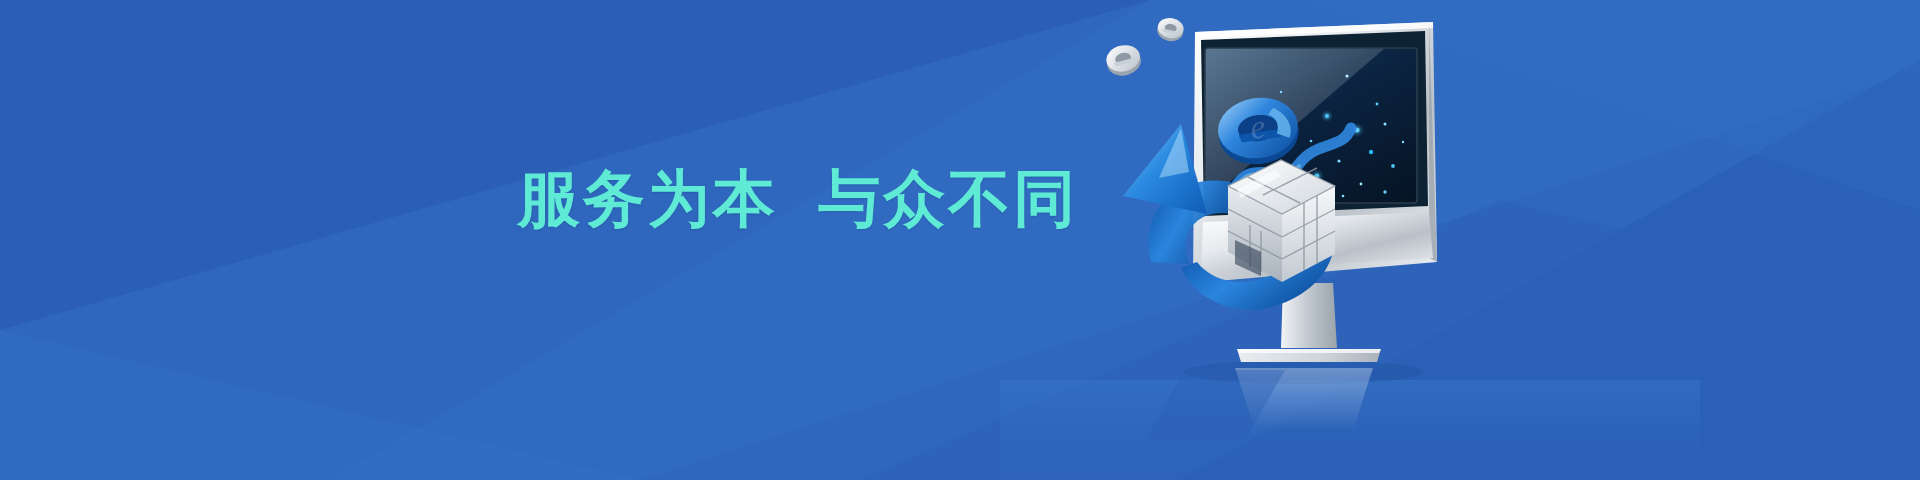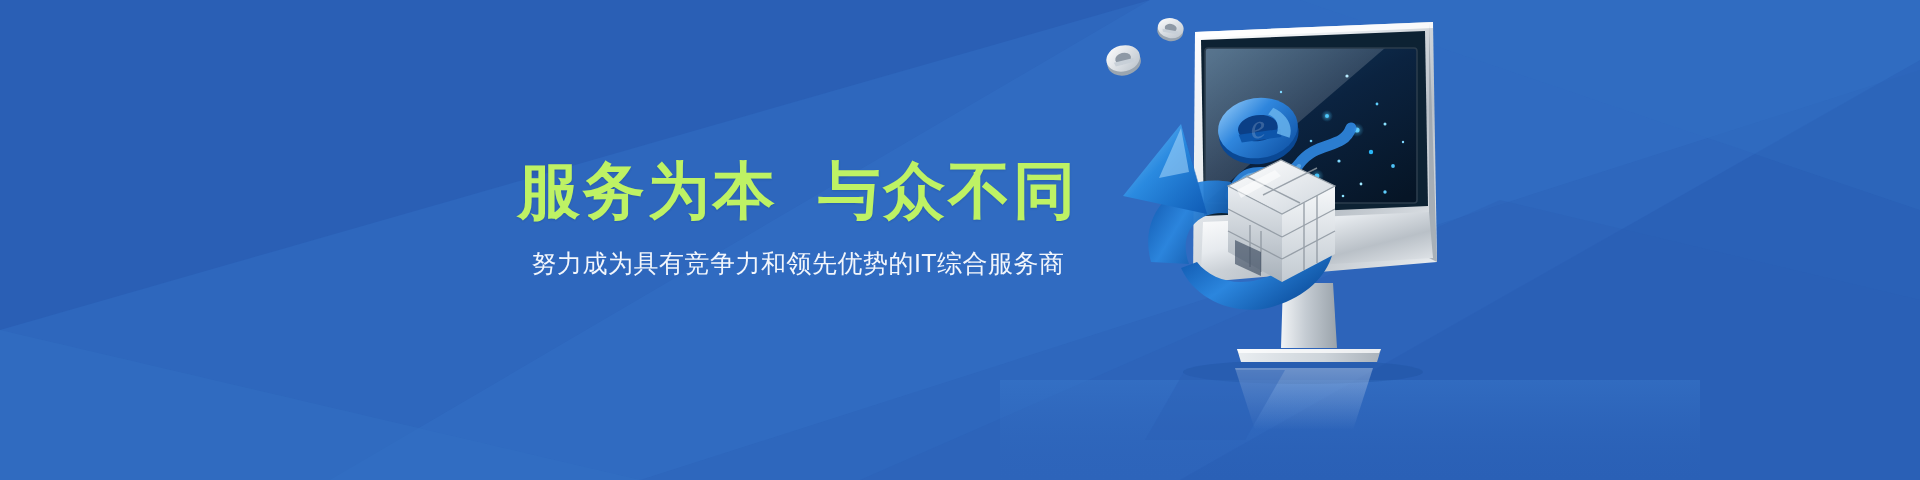--- a/index.html
+++ b/index.html
@@ -31,22 +31,22 @@
   
   .copy {
     position: absolute;
     left: 478px;
     top: 158px;
     width: 640px;
     text-align: center;
     z-index: 6;
   }
   .headline {
-    margin: 0;
-    color: #bef264;
+    margin: 8px;
+    color: #5eead4;
     font-size: 62px;
     font-weight: bold;
     line-height: 1.08;
     letter-spacing: 3px;
     white-space: pre;
     text-shadow: 0 1px 2px rgba(16,46,96,0.18);
   }
   .subhead {
     margin: 22px 0 0 0;
     color: #f2f6fc;
@@ -85,21 +85,20 @@
     <polygon points="1150,0 1920,0 1920,70 640,480 330,480" fill="#3370c4" opacity="0.55"></polygon>
     <polygon points="0,330 640,480 0,480" fill="#3370c4" opacity="0.45"></polygon>
     <polygon points="1920,60 1920,480 1180,480" fill="#2a5fb5" opacity="0.75"></polygon>
     <polygon points="1300,0 1920,0 1920,210" fill="#3370c4" opacity="0.30"></polygon>
     <polygon points="860,480 1500,200 1920,300 1920,480" fill="#2a5fb5" opacity="0.35"></polygon>
     <rect x="1000" y="380" width="700" height="100" fill="url(#floorGlow)"></rect>
   </svg>
 
   <div class="copy">
     <h1 class="headline">服务为本  与众不同</h1>
-    <p class="subhead">努力成为具有竞争力和领先优势的IT综合服务商</p>
   </div>
 
   <div class="artwork">
     <svg viewBox="0 0 420 480" preserveAspectRatio="xMidYMid meet">
       <defs>
         <linearGradient id="bezelG" x1="0" y1="0" x2="1" y2="1">
           <stop offset="0%" stop-color="#ffffff"></stop>
           <stop offset="35%" stop-color="#e6eaee"></stop>
           <stop offset="65%" stop-color="#b9c0c7"></stop>
           <stop offset="100%" stop-color="#eef1f4"></stop>

